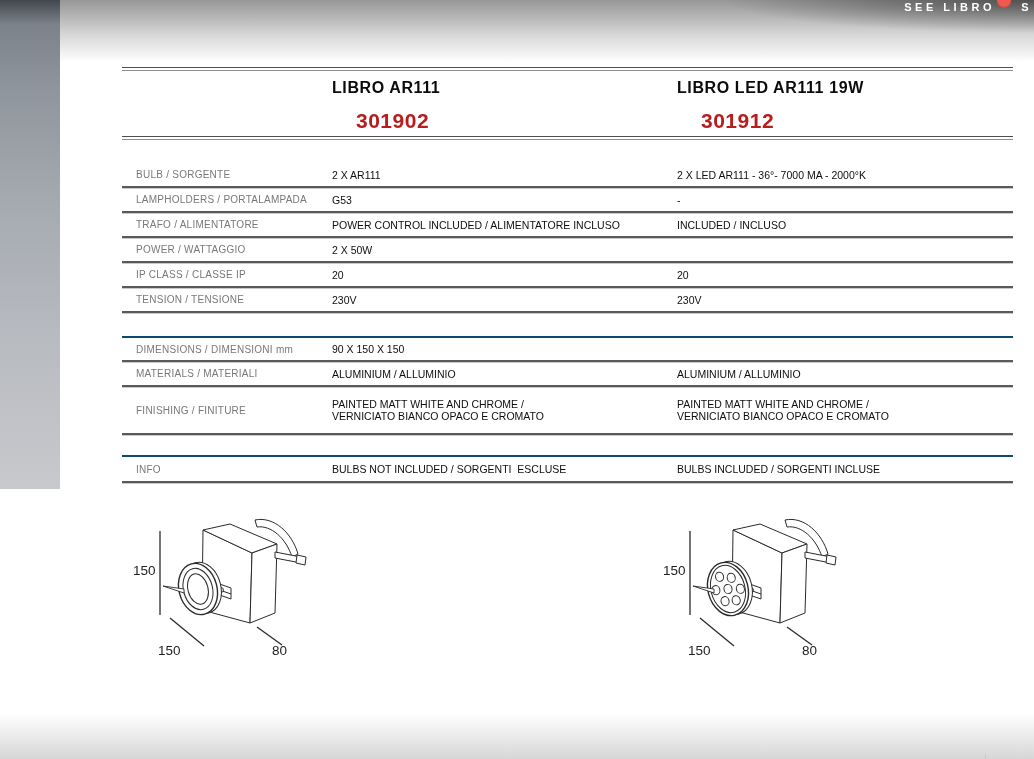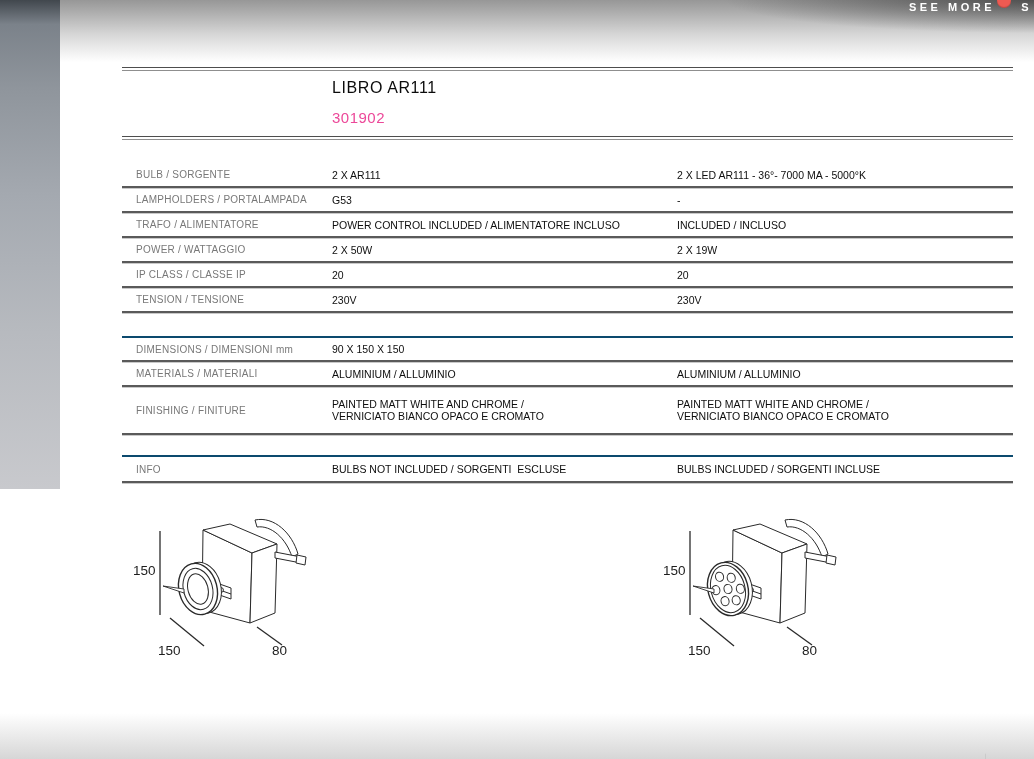--- a/index.html
+++ b/index.html
@@ -23,23 +23,23 @@
   .see-more{position:absolute;top:0;right:39px;color:#fff;font-size:11px;font-weight:bold;
     letter-spacing:3.5px;line-height:15px;cursor:pointer;}
   .badge{position:absolute;top:-6px;right:23px;width:14px;height:14px;border-radius:50%;
     background:#ee5a52;box-shadow:inset 0 -1px 1px rgba(0,0,0,.2);}
   .share-partial{position:absolute;top:0;right:2px;color:#fff;font-size:11px;font-weight:bold;
     line-height:15px;letter-spacing:3.5px;cursor:pointer;}
 
   
   .spec-table{position:absolute;left:122px;top:67px;width:891px;}
   .dbl-rule{height:2px;border-top:1px solid #4e4e4e;border-bottom:1px solid #8f8f8f;}
-  .header-grid{display:grid;grid-template-columns:210px 345px 336px;height:65px;}
+  .header-grid{display:grid;grid-template-columns:210px 345px 336px;height:65px;font-weight:bold;}
   .product-name{margin-top:8px;font-size:16px;color:#0b0b0b;letter-spacing:.6px;}
-  .product-code{margin-top:12px;font-size:15px;color:#ec4899;letter-spacing:.5px;}
+  .product-code{margin-top:12px;font-size:21px;color:#b91c1c;letter-spacing:.5px;margin-left:24px;}
   .spacer-a{height:23px;}
   .spacer-b{height:23px;}
   .spacer-c{height:20px;}
   .row{display:grid;grid-template-columns:210px 345px 336px;align-items:center;height:23px;
     border-bottom:2px solid #5a5a5a;box-shadow:0 1px 0 #c9c9c9;}
   .row.short{height:22px;}
   .row.tall{height:46px;}
   .row.info{height:24px;}
   .section-top{border-top:2px solid #0c4a6e;}
   .lbl{padding-left:5px;color:#787878;font-size:10px;letter-spacing:.25px;margin-left:9px;}
@@ -60,57 +60,60 @@
 </head>
 <body>
 
 <div class="page">
 
   <div class="top-gradient"></div>
   <div class="top-right-shade"></div>
   <div class="left-strip"></div>
   <div class="bottom-gradient"></div>
 
-  <div class="see-more">SEE MORE</div>
+  <div class="see-more">SEE LIBRO</div>
   <div class="badge"></div>
   <div class="share-partial">S</div>
 
   <div class="spec-table">
     <div class="dbl-rule"></div>
 
     <div class="header-grid">
       <div></div>
       <div>
         <div class="product-name">LIBRO AR111</div>
         <div class="product-code">301902</div>
       </div>
+      <div>
+        <div class="product-name">LIBRO LED AR111 19W</div>
+        <div class="product-code">301912</div>
+      </div>
     </div>
 
     <div class="dbl-rule"></div>
     <div class="spacer-a"></div>
 
     <div class="row">
       <div class="lbl">BULB / SORGENTE</div>
       <div class="val">2 X AR111</div>
-      <div class="val">2 X LED AR111 - 36°- 7000 MA - 5000°K</div>
+      <div class="val">2 X LED AR111 - 36°- 7000 MA - 2000°K</div>
     </div>
     <div class="row">
       <div class="lbl">LAMPHOLDERS / PORTALAMPADA</div>
       <div class="val">G53</div>
       <div class="val">-</div>
     </div>
     <div class="row">
       <div class="lbl">TRAFO / ALIMENTATORE</div>
       <div class="val">POWER CONTROL INCLUDED / ALIMENTATORE INCLUSO</div>
       <div class="val">INCLUDED / INCLUSO</div>
     </div>
     <div class="row">
       <div class="lbl">POWER / WATTAGGIO</div>
       <div class="val">2 X 50W</div>
-      <div class="val">2 X 19W</div>
     </div>
     <div class="row">
       <div class="lbl">IP CLASS / CLASSE IP</div>
       <div class="val">20</div>
       <div class="val">20</div>
     </div>
     <div class="row">
       <div class="lbl">TENSION / TENSIONE</div>
       <div class="val">230V</div>
       <div class="val">230V</div>

